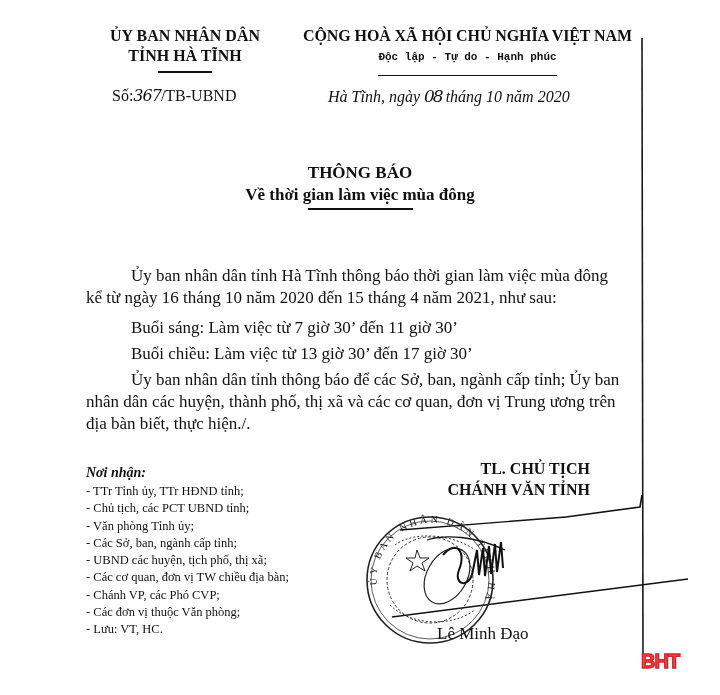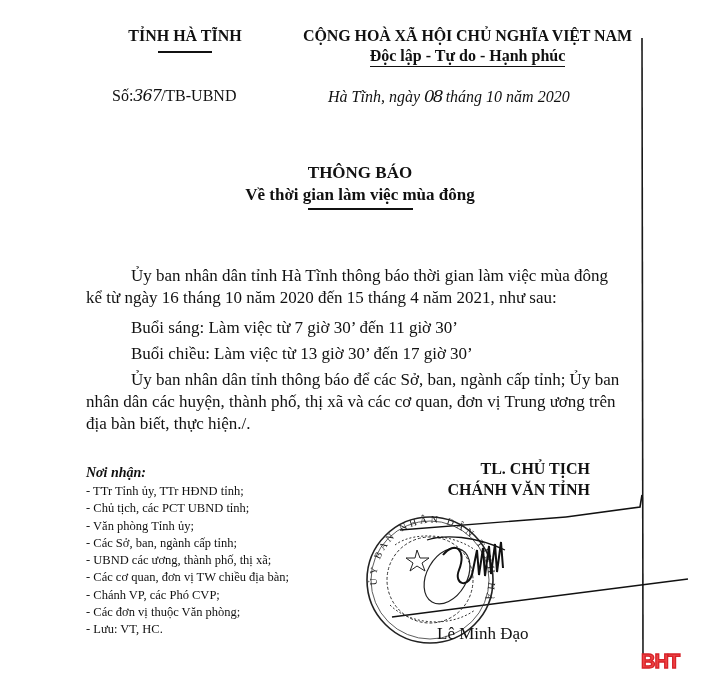--- a/index.html
+++ b/index.html
@@ -12,21 +12,21 @@
 
     
     #hdr-left { left: 90px; top: 26px; width: 190px; }
     #hdr-left .l1 { font-size: 16px; font-weight: bold; line-height: 20px; white-space: nowrap; }
     #hdr-left .l2 { font-size: 16px; font-weight: bold; line-height: 20px; white-space: nowrap; }
     #hdr-left .rule { width: 54px; height: 1.5px; background: #111; margin: 5px auto 0; }
 
     
     #hdr-right { left: 295px; top: 26px; width: 345px; }
     #hdr-right .l1 { font-size: 16px; font-weight: bold; line-height: 20px; white-space: nowrap; letter-spacing: -0.1px; }
-    #hdr-right .l2 { font-size: 16px; font-weight: bold; line-height: 20px; display: inline-block; border-bottom: 1.5px solid #111; padding-bottom: 0px; }
+    #hdr-right .l2 { font-size: 11px; font-weight: bold; line-height: 20px; display: inline-block; border-bottom: 1.5px solid #111; padding-bottom: 8px; font-family: Liberation Mono, monospace; }
 
     
     #doc-number { left: 112px; top: 86px; font-size: 16px; white-space: nowrap; }
     #doc-number .hand { font-family: "DejaVu Serif", serif; font-style: italic; font-size: 16px; letter-spacing: -1px; }
 
     
     #doc-date { left: 328px; top: 86px; font-size: 16px; font-style: italic; white-space: nowrap; }
     #doc-date .hand { font-family: "DejaVu Serif", serif; font-size: 17px; letter-spacing: -2px; }
 
     
@@ -65,20 +65,21 @@
 <body>
 
 <svg id="doc-lines" class="abs" width="720" height="695">
   <line x1="642" y1="38" x2="643" y2="660" stroke="#1a1a1a" stroke-width="1.6"></line>
   <path d="M566 517 L640 507 L642 495" stroke="#111" stroke-width="1.6" fill="none"></path>
   <line x1="400" y1="530" x2="566" y2="517" stroke="#111" stroke-width="1.4"></line>
   <line x1="392" y1="617" x2="688" y2="579" stroke="#111" stroke-width="1.5"></line>
 </svg>
 
 <div id="hdr-left" class="abs center">
+  <div class="l1">ỦY BAN NHÂN DÂN</div>
   <div class="l2">TỈNH HÀ TĨNH</div>
   <div class="rule"></div>
 </div>
 
 <div id="hdr-right" class="abs center">
   <div class="l1">CỘNG HOÀ XÃ HỘI CHỦ NGHĨA VIỆT NAM</div>
   <div class="l2">Độc lập - Tự do - Hạnh phúc</div>
 </div>
 
 <div id="doc-number" class="abs">
@@ -103,21 +104,21 @@
 <div id="p4b" class="abs para">nhân dân các huyện, thành phố, thị xã và các cơ quan, đơn vị Trung ương trên</div>
 <div id="p4c" class="abs para">địa bàn biết, thực hiện./.</div>
 
 <div id="recipients" class="abs">
   <div class="label">Nơi nhận:</div>
   <ul>
     <li>- TTr Tỉnh ủy, TTr HĐND tỉnh;</li>
     <li>- Chủ tịch, các PCT UBND tỉnh;</li>
     <li>- Văn phòng Tỉnh ủy;</li>
     <li>- Các Sở, ban, ngành cấp tỉnh;</li>
-    <li>- UBND các ương, thành phố, thị xã;</li>
+    <li>- UBND các huyện, tịch phố, thị xã;</li>
     <li>- Các cơ quan, đơn vị TW chiều địa bàn;</li>
     <li>- Chánh VP, các Phó CVP;</li>
     <li>- Các đơn vị thuộc Văn phòng;</li>
     <li>- Lưu: VT, HC.</li>
   </ul>
 </div>
 
 <div id="sign-block" class="abs center">
   <div class="s1">TL. CHỦ TỊCH</div>
   <div class="s2">CHÁNH VĂN TỈNH</div>

